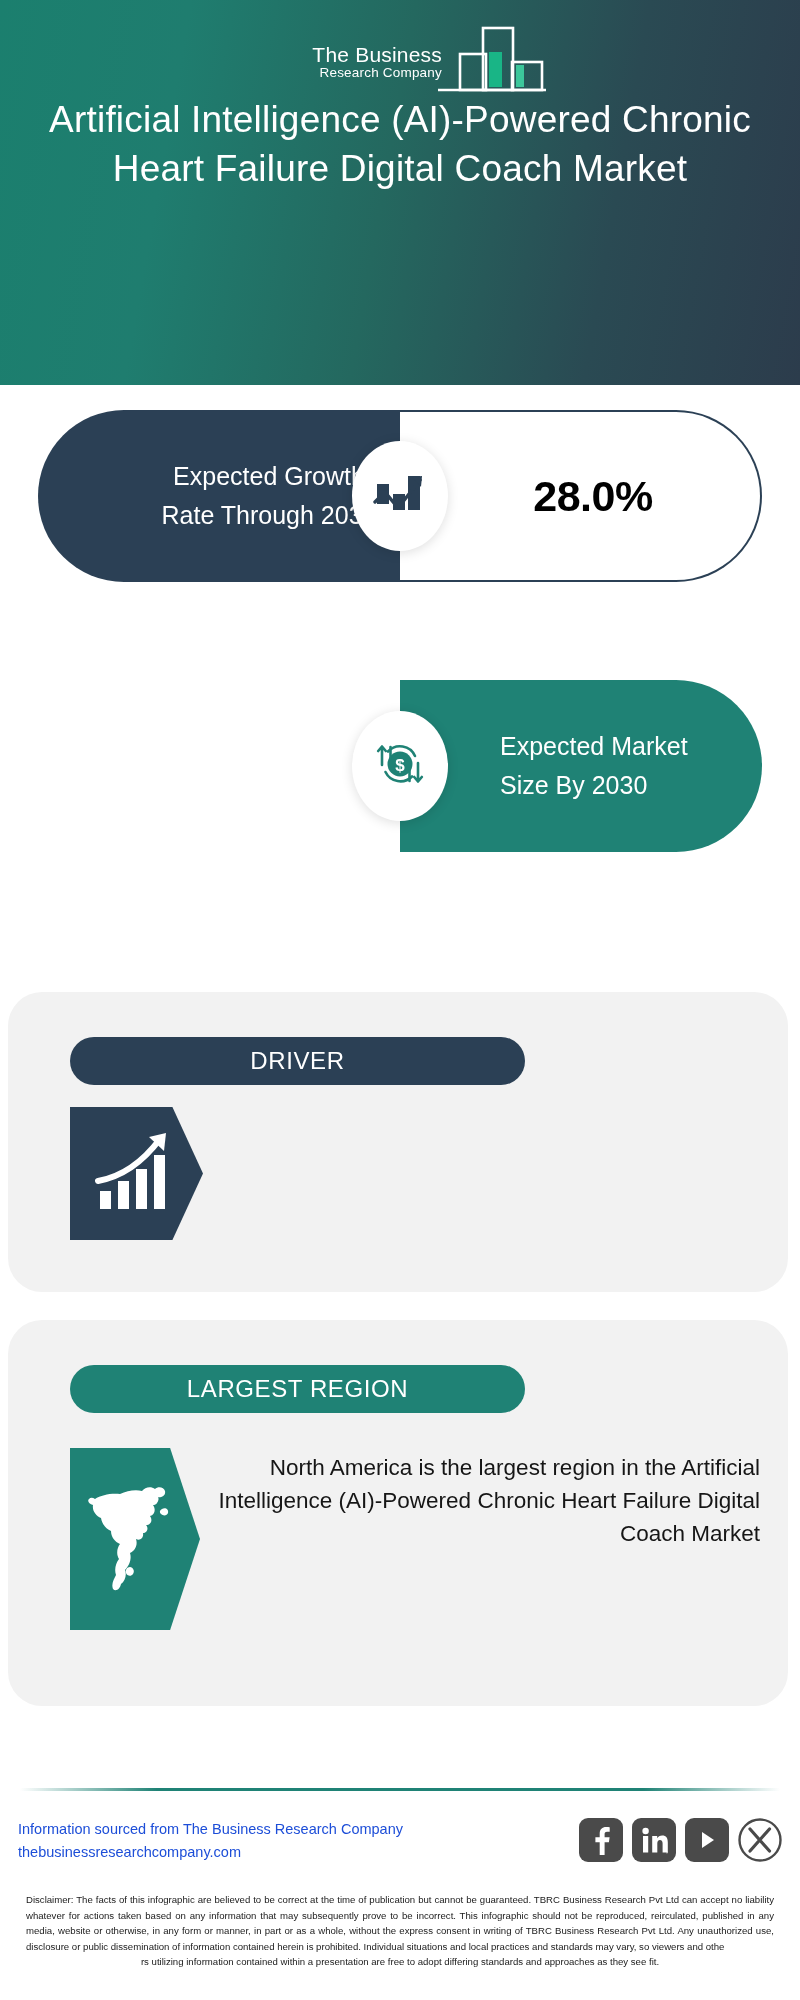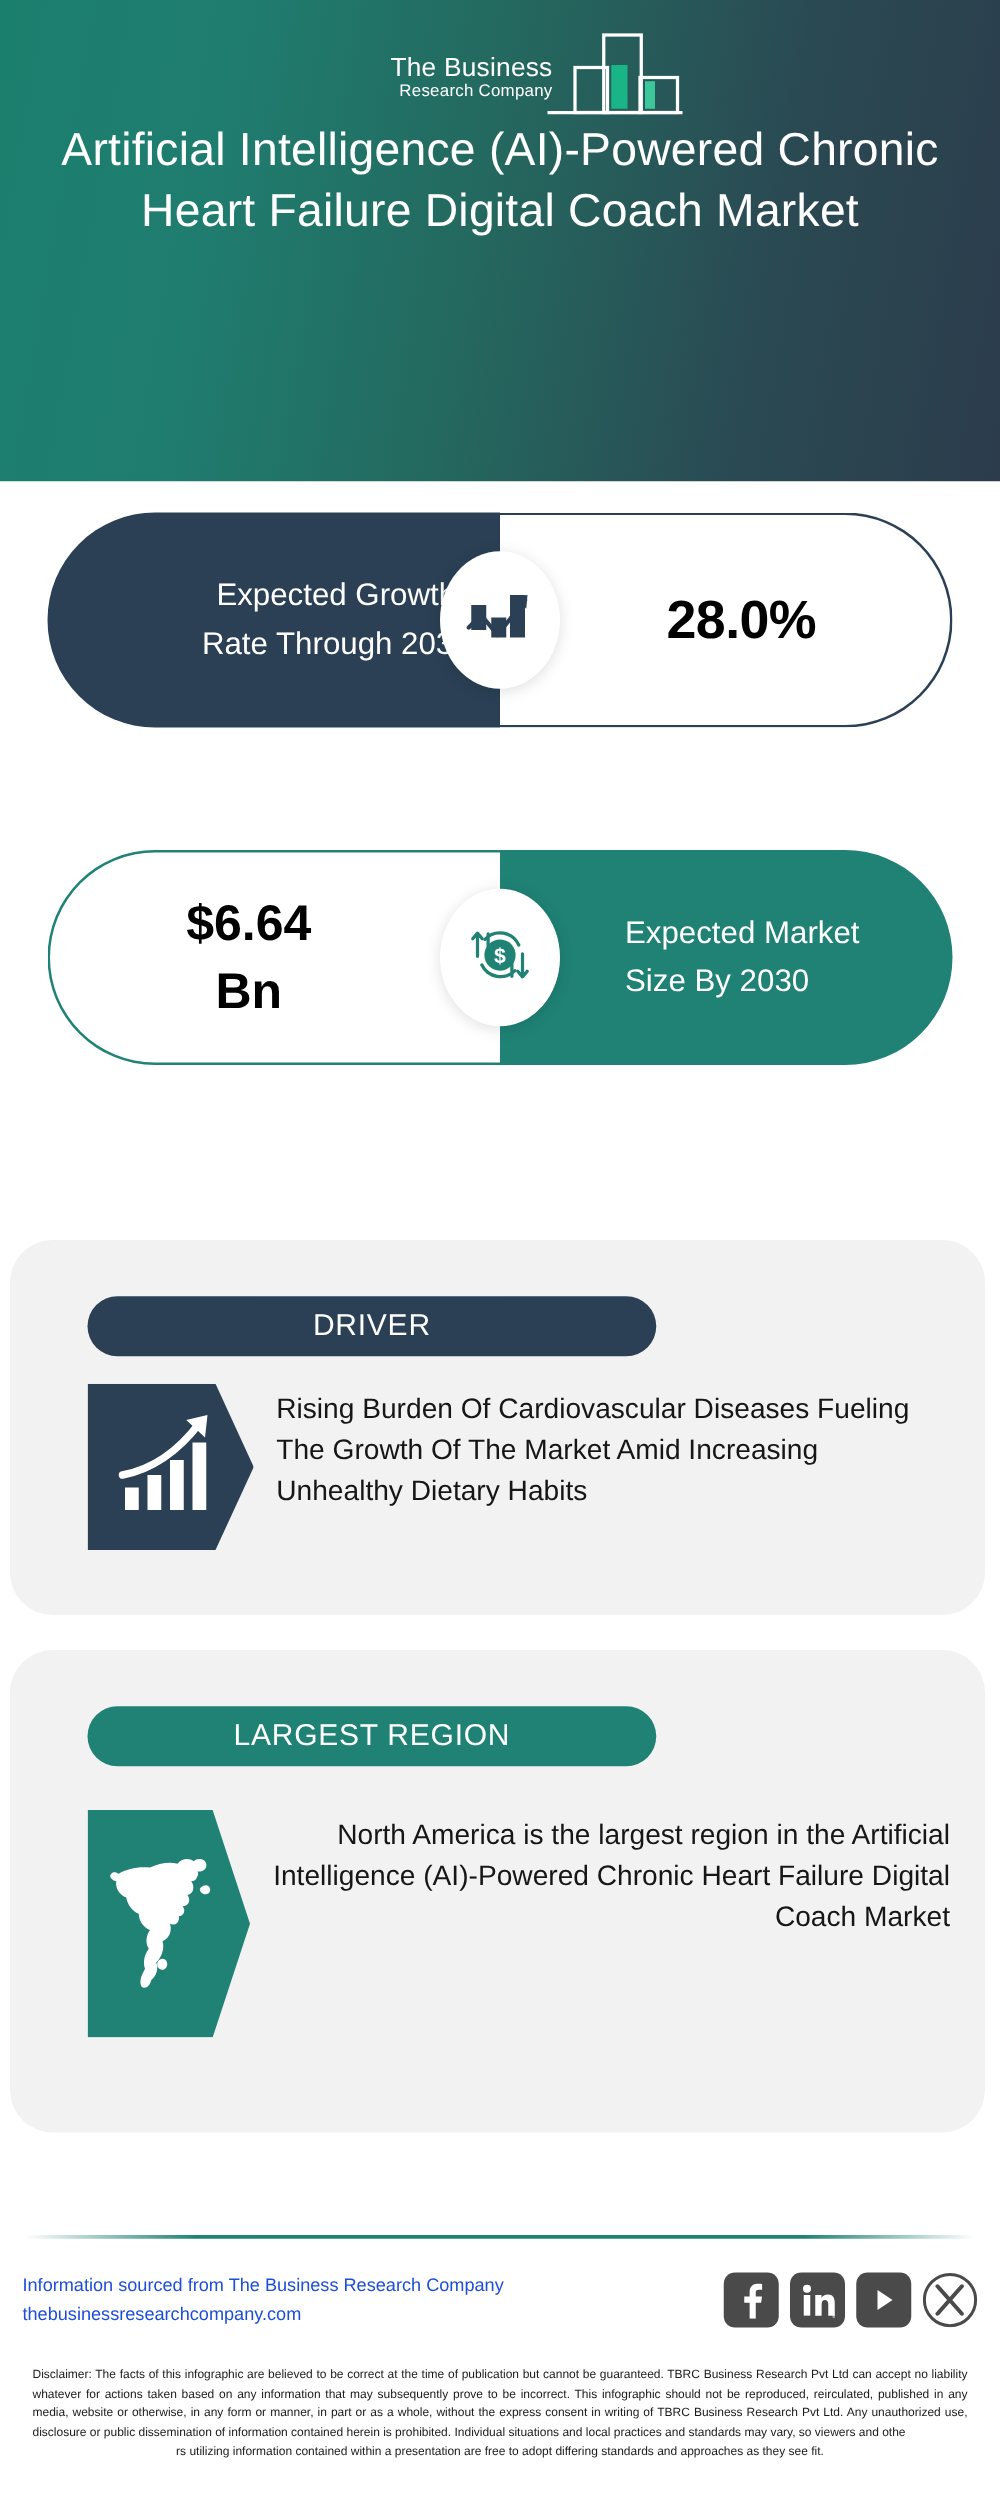--- a/index.html
+++ b/index.html
@@ -298,23 +298,20 @@
           <rect x="21" y="26" width="12" height="16" fill="#2b4055"></rect>
           <rect x="36" y="8" width="12" height="34" fill="#2b4055"></rect>
           <path d="M3 34 L13 24 L26 40 L48 12" stroke="#2b4055" stroke-width="3.4" fill="none" stroke-linejoin="round" stroke-linecap="round"></path>
           <path d="M40 9 L50 8 L49 19 Z" fill="#2b4055"></path>
         </svg>
       </span>
     </div>
   </div>
 
   <div class="stat" id="stat-size">
-    <div class="stat-half half-left">
-      <div class="value">$6.64 Bn</div>
-    </div>
     <div class="stat-half half-right">
       <div class="label">Expected Market Size By 2030</div>
     </div>
     <div class="stat-badge">
       <span>
         <svg width="58" height="58" viewBox="0 0 58 58">
           <circle cx="29" cy="29" r="12.5" fill="#1f8275"></circle>
           <text x="29" y="35.5" font-family="Liberation Sans, sans-serif" font-size="17" font-weight="700" fill="#ffffff" text-anchor="middle">$</text>
           <path d="M17 16.5 A16.5 16.5 0 0 1 44 21" stroke="#1f8275" stroke-width="2.6" fill="none" stroke-linecap="round"></path>
           <path d="M41 41.5 A16.5 16.5 0 0 1 14.5 37" stroke="#1f8275" stroke-width="2.6" fill="none" stroke-linecap="round"></path>
@@ -337,21 +334,20 @@
           <svg width="86" height="86" viewBox="0 0 86 86">
             <rect x="6" y="62" width="11" height="18" fill="#ffffff"></rect>
             <rect x="24" y="52" width="11" height="28" fill="#ffffff"></rect>
             <rect x="42" y="40" width="11" height="40" fill="#ffffff"></rect>
             <rect x="60" y="26" width="11" height="54" fill="#ffffff"></rect>
             <path d="M4 52 C26 48 48 34 66 10" stroke="#ffffff" stroke-width="6" fill="none" stroke-linecap="round"></path>
             <path d="M55 8 L72 4 L70 22 Z" fill="#ffffff"></path>
           </svg>
         </span>
       </div>
-      <div class="body-text">Rising Burden Of Cardiovascular Diseases Fueling The Growth Of The Market Amid Increasing Unhealthy Dietary Habits</div>
     </div>
   </div>
 
   <div class="panel" id="panel-region">
     <div class="pill">
       <span>LARGEST REGION</span>
     </div>
     <div class="body-row">
       <div class="hex">
         <span>

